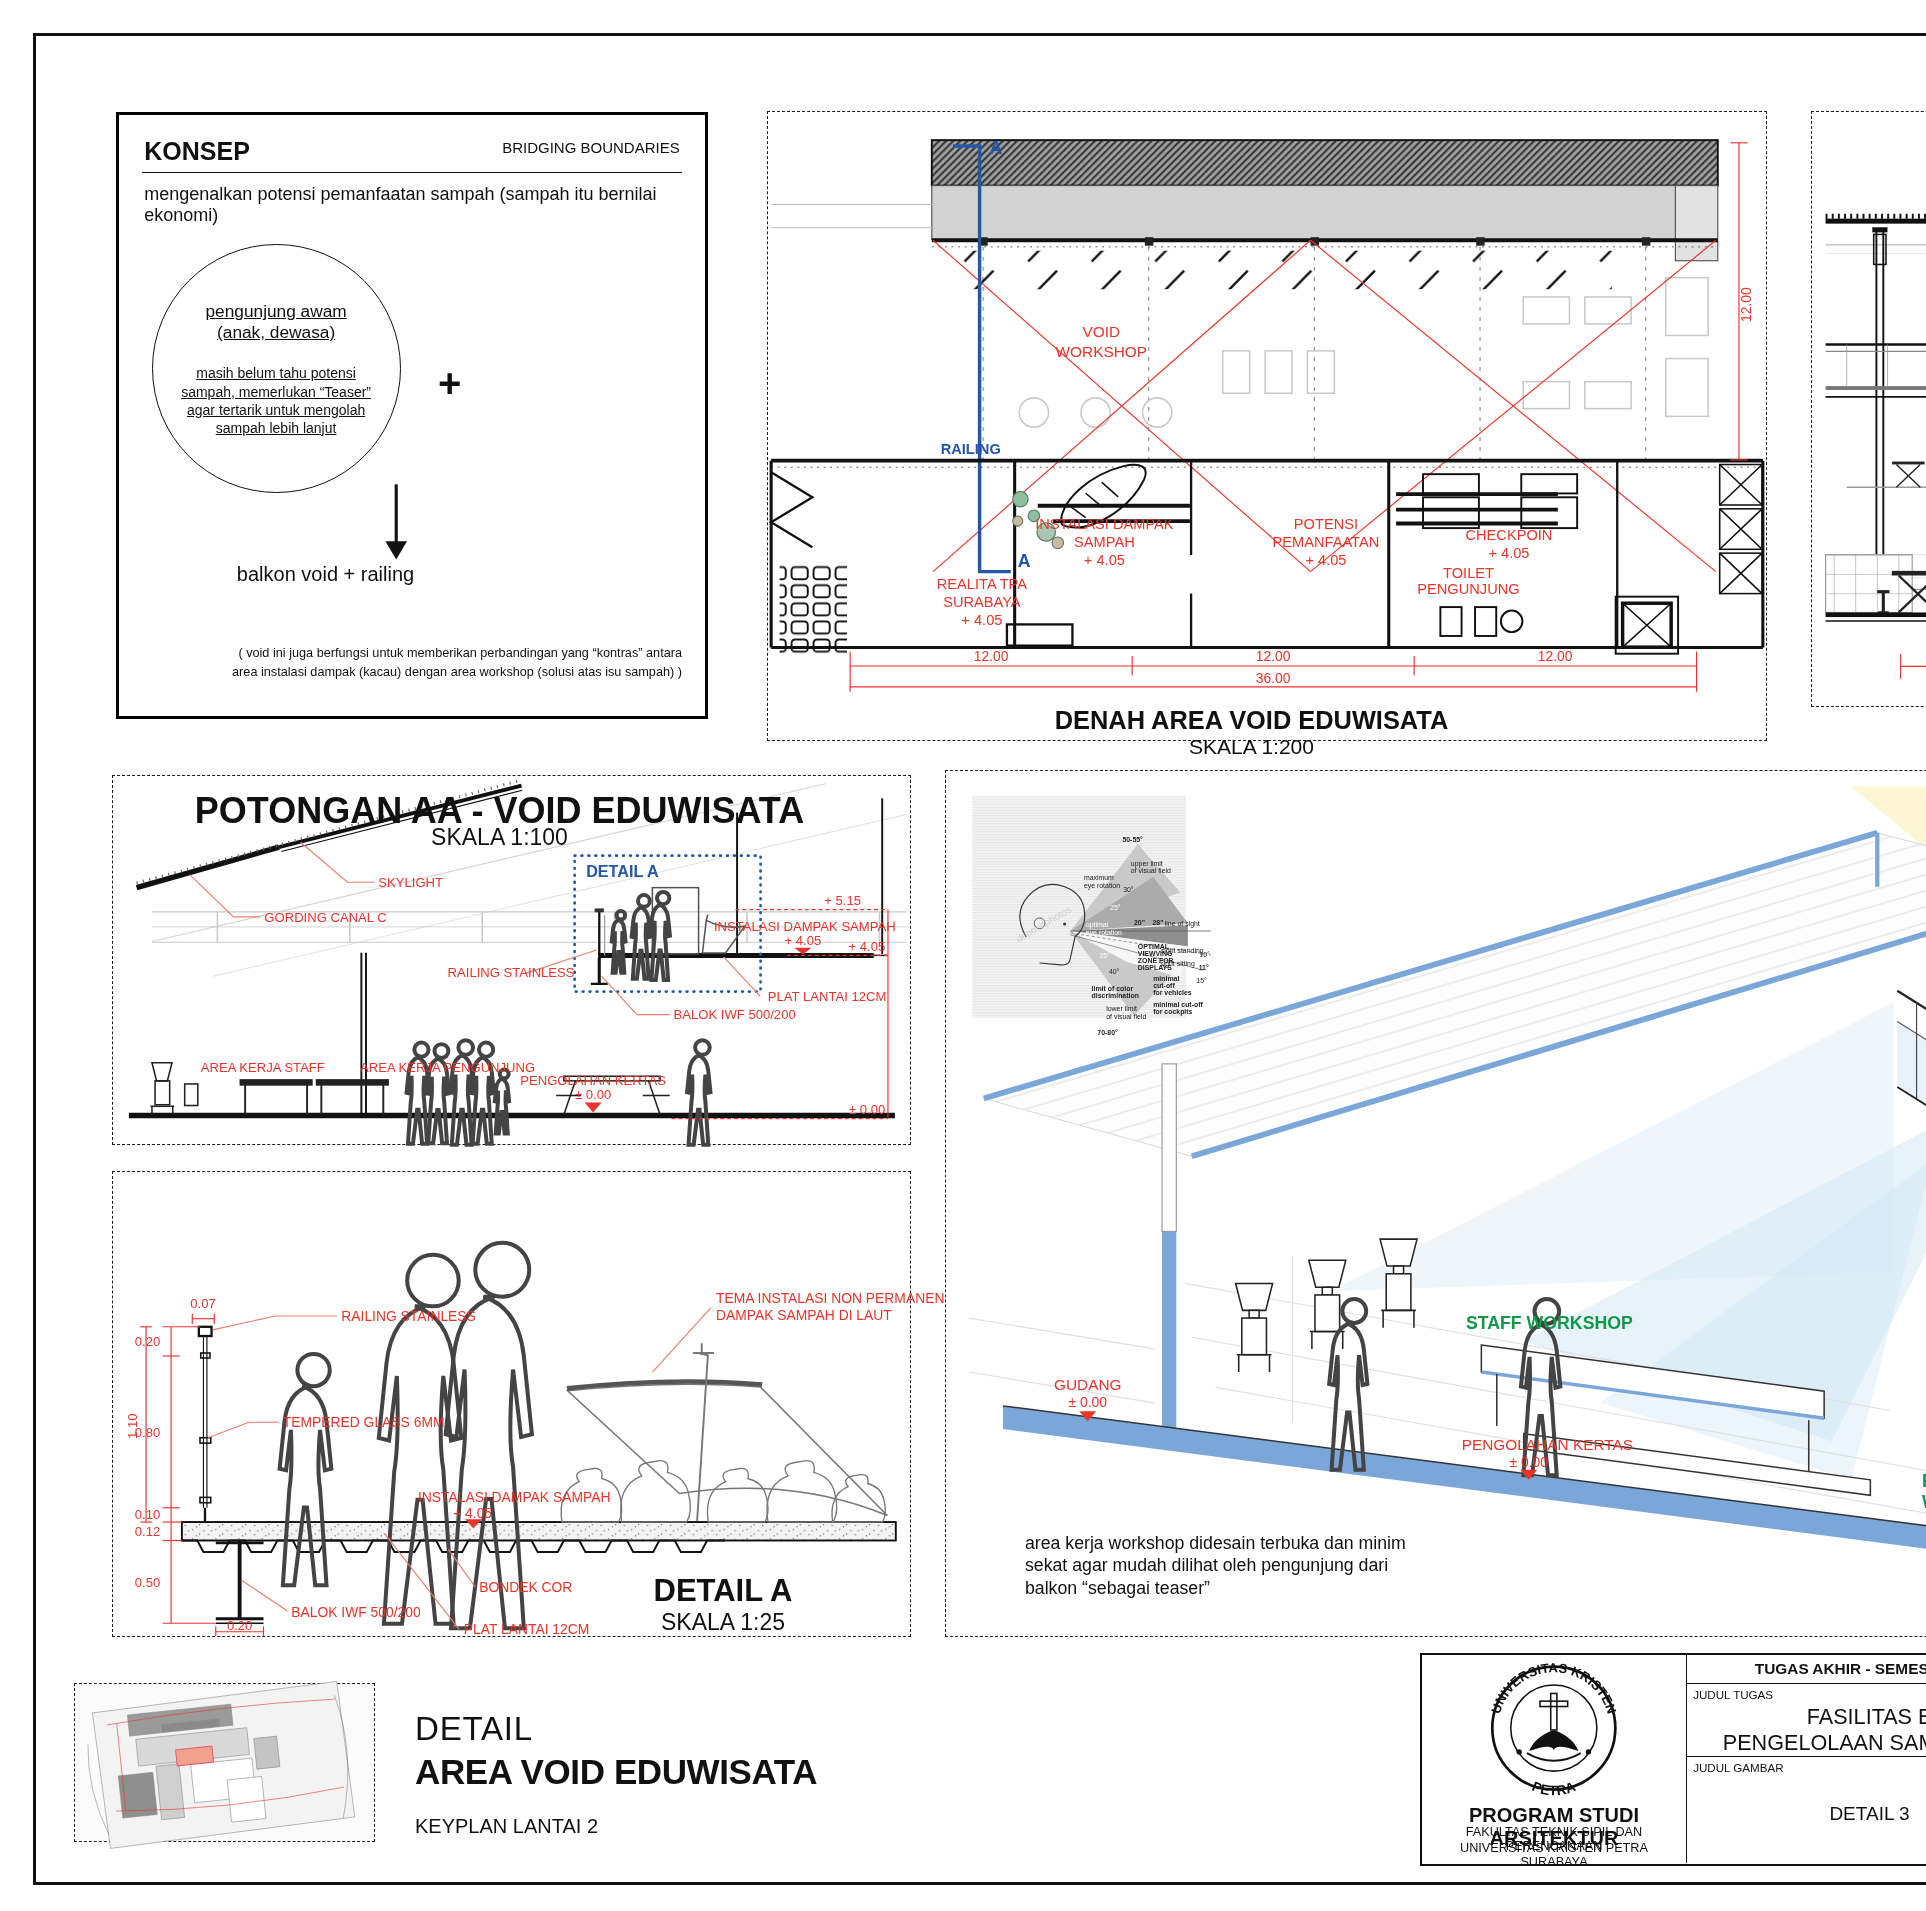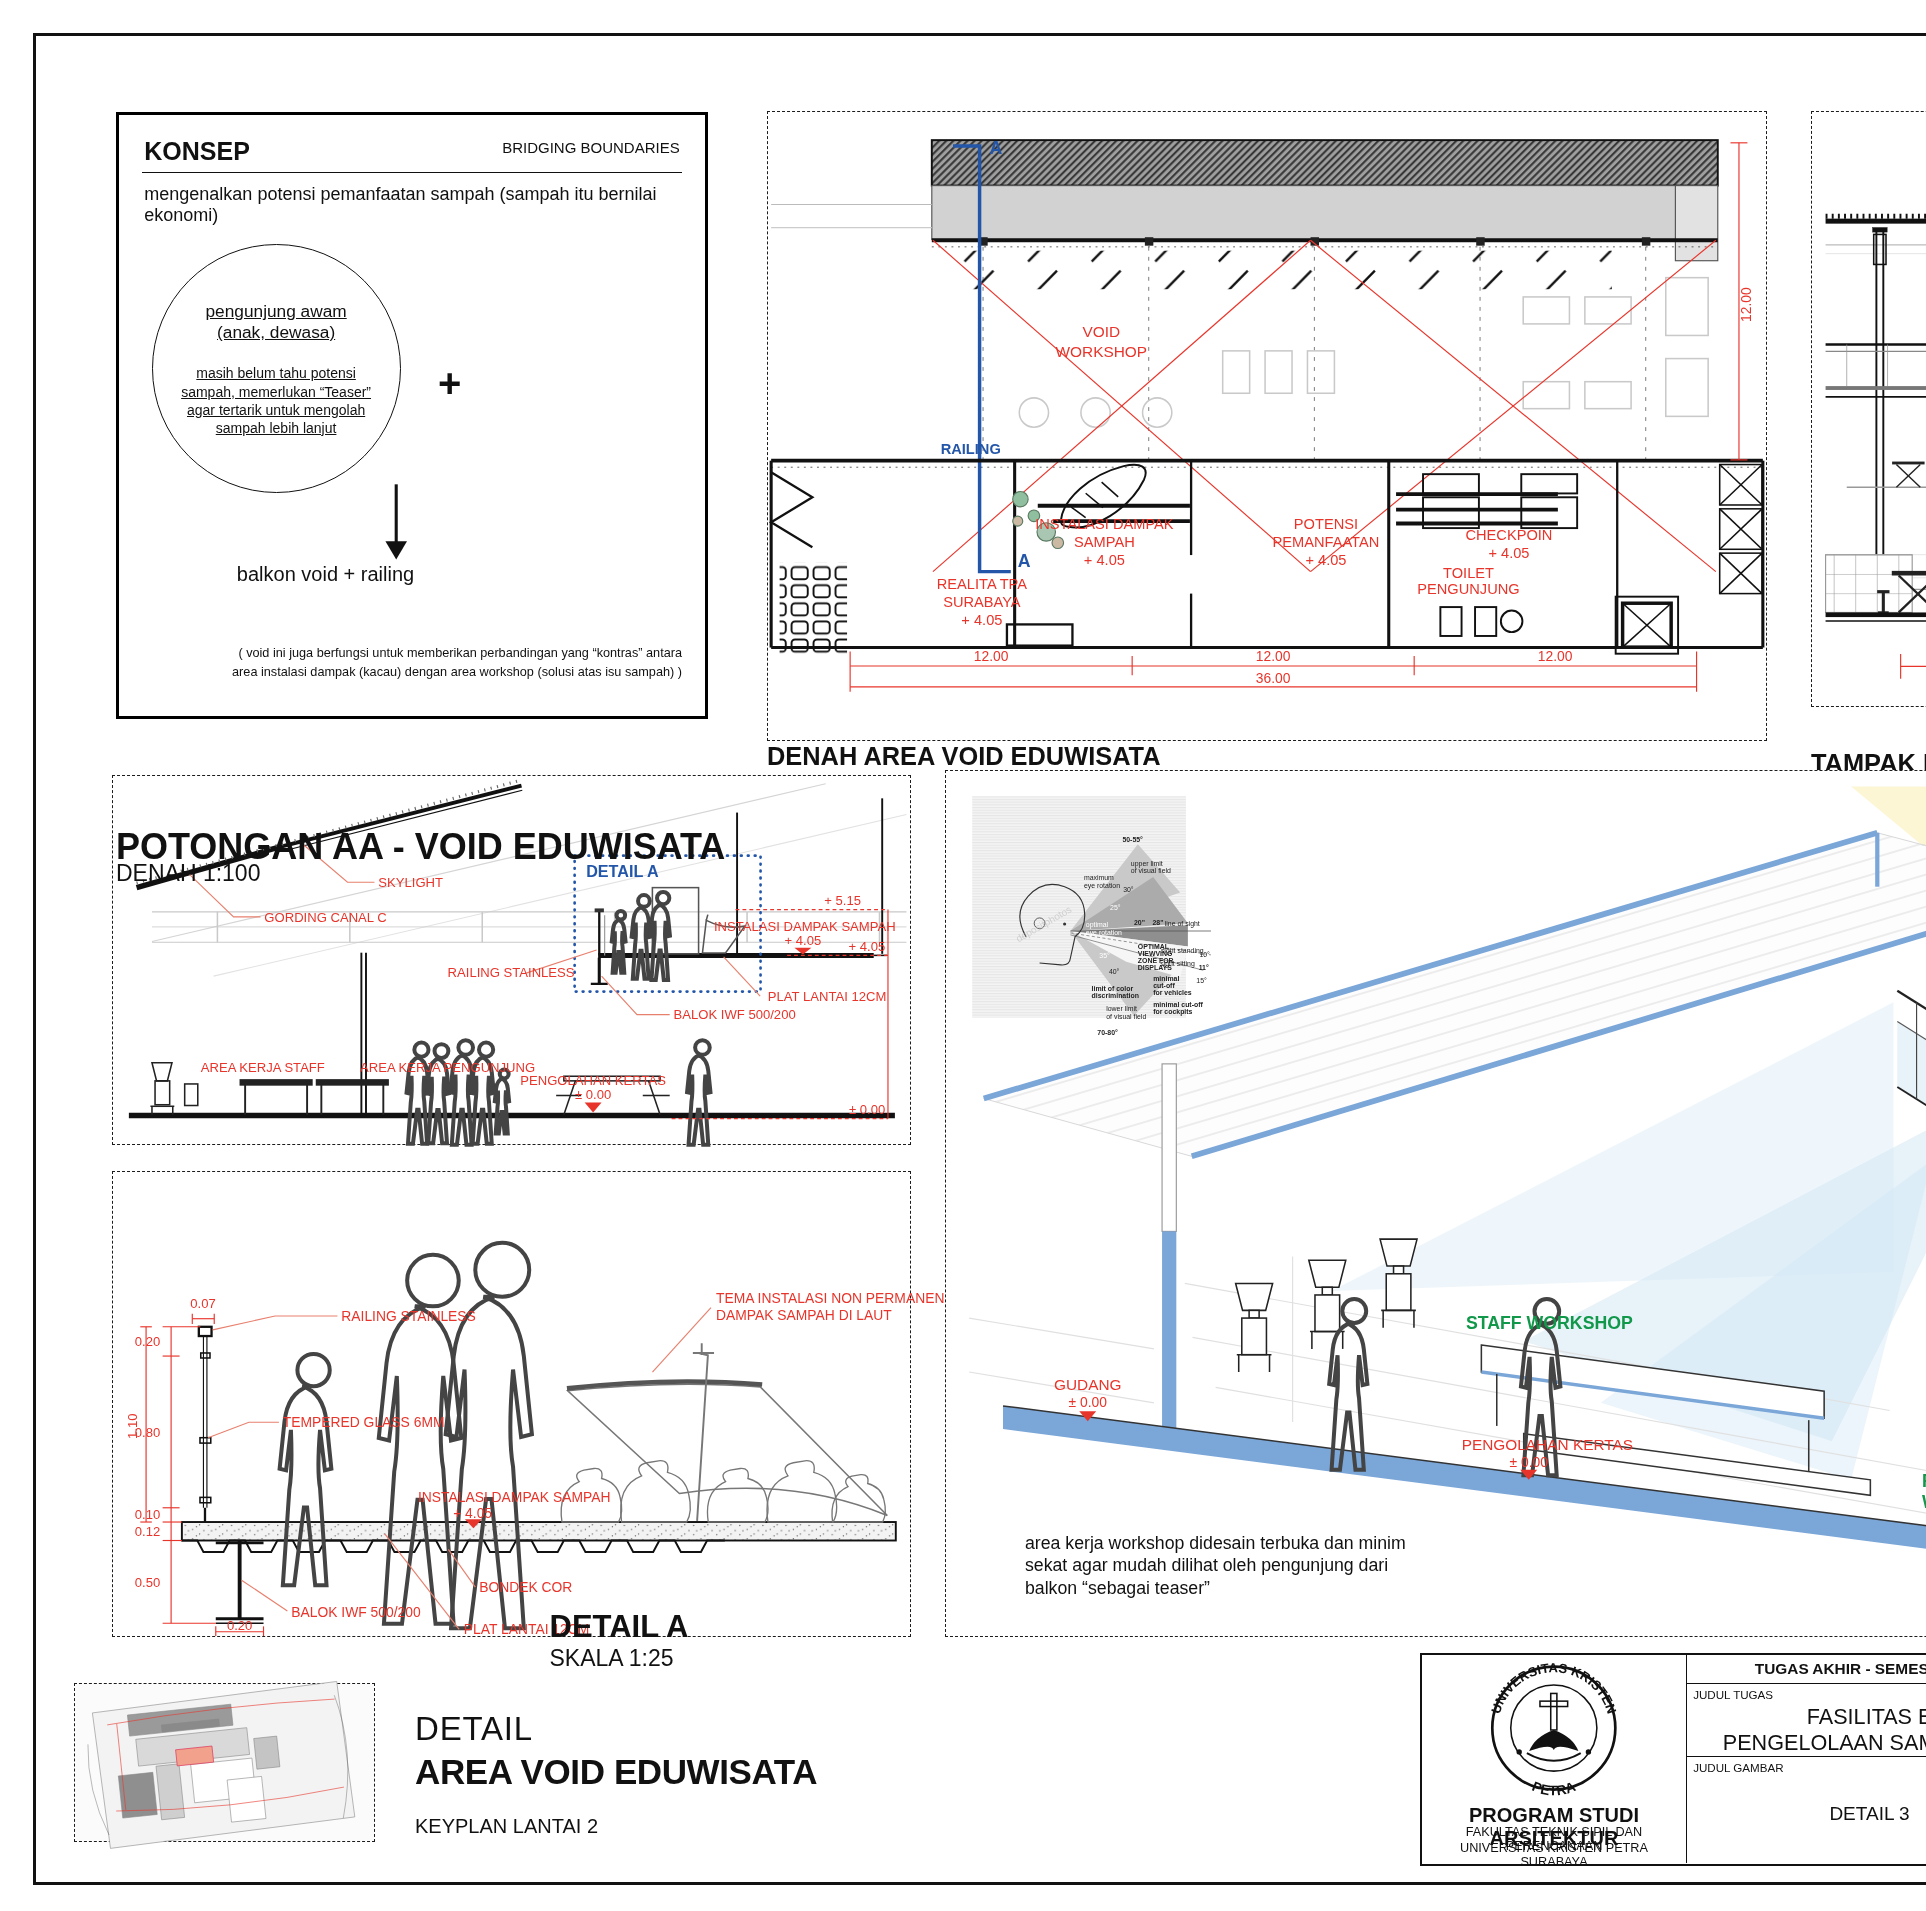--- a/index.html
+++ b/index.html
@@ -7,21 +7,21 @@
   .abs{position:absolute;}
   .sheet-border{position:absolute;left:33px;top:33px;width:2637px;height:1846px;border:3.5px solid #111;}
   .panel{position:absolute;border:1.9px dashed #1c1c1c;background:#fff;}
   .solidbox{position:absolute;border:3.9px solid #000;background:#fff;}
   svg{position:absolute;left:0;top:0;overflow:visible;}
   svg text{font-family:"Liberation Sans",sans-serif;}
   .red{fill:#e8352b;}
   .blue{fill:#2356a8;font-weight:700;}
   .green{fill:#12984b;font-weight:700;}
   .blk{fill:#111;} .gry{fill:#8d8d8d;}
-  .right{text-align:left;margin-top:36px;}
+  .right{text-align:center;}
   .ttl{position:absolute;line-height:1.15;}
   .cell{position:absolute;border-left:1.9px solid #111;border-top:1.9px solid #111;box-sizing:border-box;}
   .cell .lab{position:absolute;left:6.2px;top:3.9px;font-size:11.6px;}
   .cell .val{position:absolute;left:0;right:0;text-align:center;}
   .konsep-inner{position:absolute;left:23px;right:23px;top:15.4px;bottom:11.6px;}
   .kc{position:absolute;border:1.5px solid #111;border-radius:50%;text-align:center;}
 </style>
 </head>
 <body>
 
@@ -465,21 +465,21 @@
     <text x="1455" y="632" font-size="34" class="red">BALOK IWF 500/200</text>
     <text x="388" y="768" font-size="34" text-anchor="middle" class="red">AREA KERJA STAFF</text>
     <text x="868" y="768" font-size="34" text-anchor="middle" class="red">AREA KERJA PENGUNJUNG</text>
     <text x="1246" y="804" font-size="34" text-anchor="middle" class="red">PENGOLAHAN KERTAS</text>
     <text x="1246" y="840" font-size="34" text-anchor="middle" class="red">± 0.00</text>
     <polygon points="1224,848 1268,848 1246,874" fill="#e8352b"></polygon>
   </g>
 </svg>
 </section>
 <div class="ttl right" style="left:116px;width:767px;top:790px;font-size:36px;font-weight:700;">POTONGAN AA - VOID EDUWISATA</div>
-<div class="ttl right" style="left:116px;width:767px;top:824px;font-size:23px;">DENAH 1:100</div>
+<div class="ttl right" style="left:116px;width:767px;top:824px;font-size:23px;">SKALA 1:100</div>
 
 <section class="panel" style="left:112px;top:1171px;width:797px;height:464px;">
 <svg width="797" height="464" viewBox="0 0 2068 1205">
   <defs>
     <pattern id="spk" width="60" height="24" patternUnits="userSpaceOnUse">
       <rect width="60" height="24" fill="#f3f3f3"></rect>
       <circle cx="7" cy="6" r="1.8" fill="#666"></circle>
           <circle cx="26" cy="16" r="1.8" fill="#666"></circle>
           <circle cx="44" cy="4" r="1.8" fill="#666"></circle>
       <circle cx="55" cy="19" r="1.8" fill="#666"></circle>

